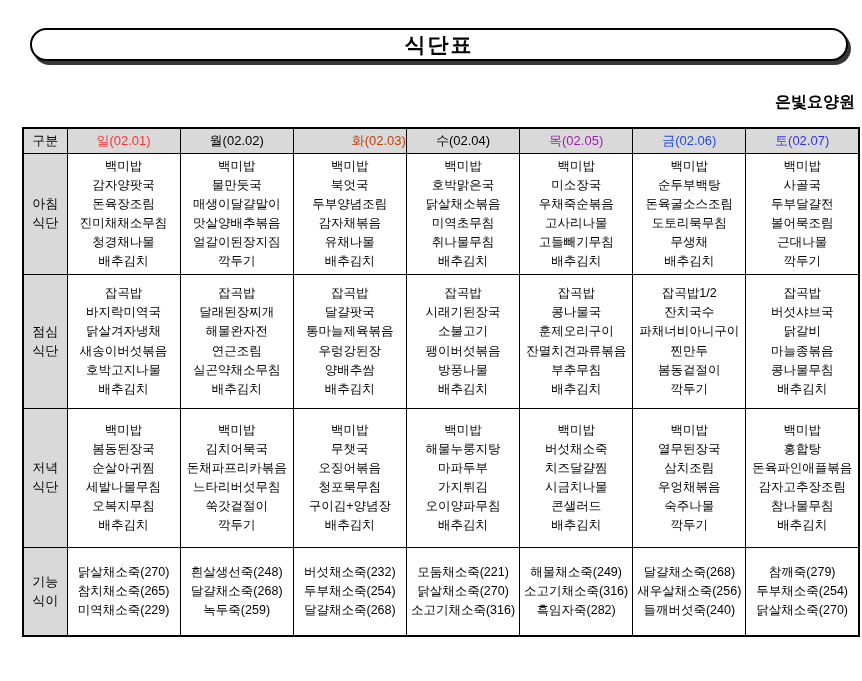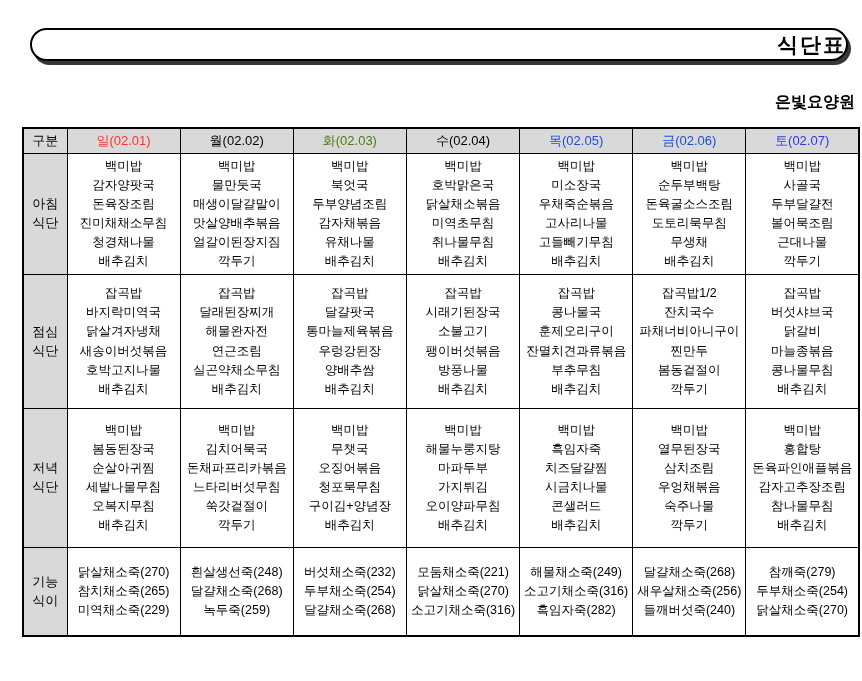--- a/index.html
+++ b/index.html
@@ -3,21 +3,21 @@
 <meta charset="utf-8">
 <style>
   html,body{margin:0;padding:0;background:#ffffff;}
   body{width:862px;height:681px;font-family:"Liberation Sans","DejaVu Sans",sans-serif;color:#000;}
   .page{position:relative;width:862px;height:681px;background:#fff;overflow:hidden;}
 
   .title-box{
     position:absolute;left:30px;top:28px;width:814px;height:29px;
     border:2px solid #000;border-radius:17px;background:#fff;
     box-shadow:3px 4px 0 rgba(20,20,20,0.85);
-    display:flex;align-items:center;justify-content:flex-end;
+    display:flex;align-items:center;justify-content:center;
   }
   .title-text{font-size:21px;font-weight:bold;letter-spacing:2px;}
 
   .subtitle{position:absolute;top:67px;left:0;width:862px;text-align:center;font-size:17px;}
   .facility{position:absolute;top:92px;right:7px;font-size:16px;font-weight:bold;}
 
   table.meal{
     position:absolute;left:22px;top:127px;width:838px;
     border-collapse:collapse;table-layout:fixed;
     border:2px solid #000;
@@ -62,23 +62,23 @@
         <col>
         <col>
         <col>
         <col>
     </colgroup>
     <thead>
       <tr id="header-row">
           <th>구분</th>
           <th style="color: rgb(255, 48, 48);">일(02.01)</th>
           <th style="color: rgb(0, 0, 0);">월(02.02)</th>
-          <th style="color: #4d7c0f;">화(02.03)</th>
+          <th style="color: #c2410c; text-align: right;">화(02.03)</th>
           <th style="color: rgb(0, 0, 0);">수(02.04)</th>
-          <th style="color: #1d4ed8;">목(02.05)</th>
+          <th style="color: #a21caf;">목(02.05)</th>
           <th style="color: #1d4ed8;">금(02.06)</th>
           <th style="color: rgb(50, 50, 230);">토(02.07)</th>
         </tr>
     </thead>
     <tbody id="body-rows">
         <tr class="row-0">
           <th class="row-label">아침<br>식단</th>
           <td class="meal-cell">
             <div class="item">백미밥</div>
             <div class="item">감자양팟국</div>
@@ -224,21 +224,21 @@
           <td class="meal-cell">
             <div class="item">백미밥</div>
             <div class="item">해물누룽지탕</div>
             <div class="item">마파두부</div>
             <div class="item">가지튀김</div>
             <div class="item">오이양파무침</div>
             <div class="item">배추김치</div>
           </td>
           <td class="meal-cell">
             <div class="item">백미밥</div>
-            <div class="item">흑임자죽</div>
+            <div class="item">버섯채소죽</div>
             <div class="item">치즈달걀찜</div>
             <div class="item">시금치나물</div>
             <div class="item">콘샐러드</div>
             <div class="item">배추김치</div>
           </td>
           <td class="meal-cell">
             <div class="item">백미밥</div>
             <div class="item">열무된장국</div>
             <div class="item">삼치조림</div>
             <div class="item">우엉채볶음</div>

